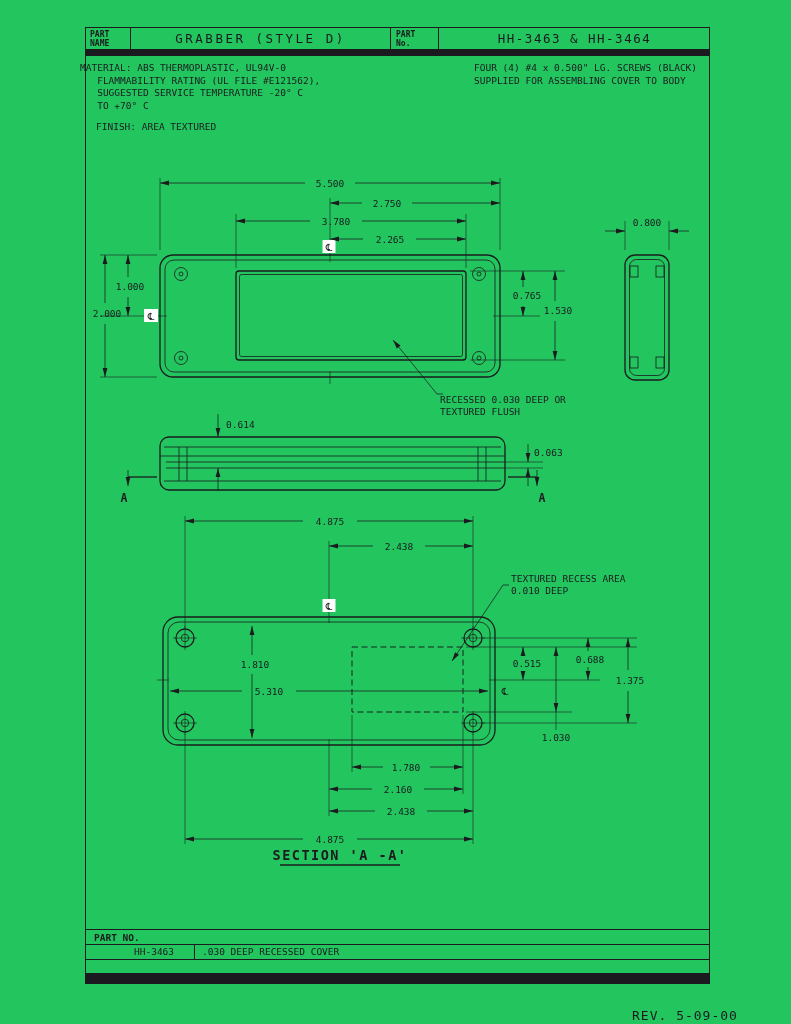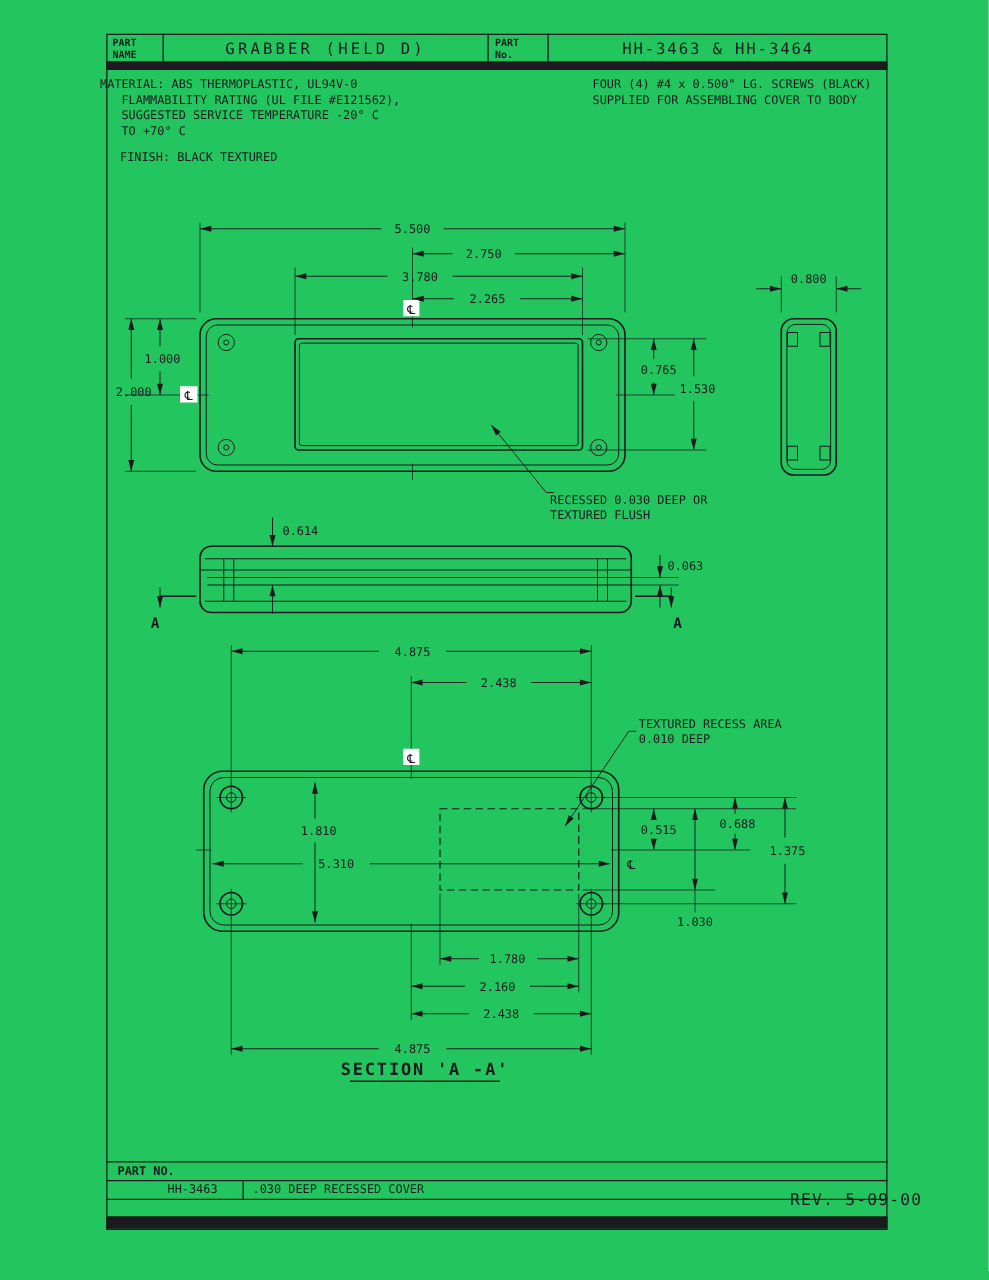--- a/index.html
+++ b/index.html
@@ -24,21 +24,21 @@
   .finish-note { left:96px; top:121px; }
   .screws-note { left:474px; top:62px; }
   .tolerance-note { left:474px; top:108px; }
   .bottom-notes { left:94px; top:877px; font-size:10px; line-height:13px; }
   svg.drawing { position:absolute; left:0; top:0; }
   .parts-table { position:absolute; left:85px; top:929px; width:625px; border-top:1.2px solid #1b1b1f; font-size:9.5px; }
   .pt-header { height:15px; line-height:15px; padding-left:9px; border-bottom:1.2px solid #1b1b1f; font-weight:bold; }
   .pt-row { display:flex; height:14.5px; line-height:14.5px; border-bottom:1.2px solid #1b1b1f;padding-left:40px; }
   .pt-part { width:70px; padding-left:9px; border-right:1.2px solid #1b1b1f; }
   .pt-desc { padding-left:7px; }
-  .rev { position:absolute; left:610px; top:953px; font-size:13px; letter-spacing:1px;padding-left:22px; }
+  .rev { position:absolute; left:610px; top:1008px; font-size:13px; letter-spacing:1px;padding-left:22px; }
 
   
   .ol { fill:none; stroke:#1b1b1f; stroke-width:1.3; }
   .il { fill:none; stroke:#1b1b1f; stroke-width:0.8; }
   .xl { fill:none; stroke:#1b1b1f; stroke-width:0.6; }
   .dl { fill:none; stroke:#1b1b1f; stroke-width:0.75; }
   .dash { stroke-dasharray:6 3.5; stroke-width:0.95; }
   svg text { font-family:"DejaVu Sans Mono", monospace; font-size:9.5px; fill:#1b1b1f; }
   .dt { text-anchor:middle; }
   .dts { text-anchor:start; }
@@ -50,32 +50,32 @@
 </head>
 <body>
 
 <div class="page">
 
   <div class="frame"></div>
 
   <div class="title-row">
     <div class="tb-cell tb-label">PART
 NAME</div>
-    <div class="tb-cell tb-name">GRABBER (HELD D)</div>
+    <div class="tb-cell tb-name">GRABBER (STYLE D)</div>
     <div class="tb-cell tb-label tb-no-label">PART
 No.</div>
     <div class="tb-cell tb-no-value">HH-3463 &amp; HH-3464</div>
   </div>
   <div class="bar bar-top"></div>
 
   <div class="note material-note">MATERIAL: ABS THERMOPLASTIC, UL94V-0
    FLAMMABILITY RATING (UL FILE #E121562),
    SUGGESTED SERVICE TEMPERATURE -20° C
    TO +70° C</div>
-  <div class="note finish-note">FINISH: BLACK TEXTURED</div>
+  <div class="note finish-note">FINISH: AREA TEXTURED</div>
   <div class="note screws-note">FOUR (4) #4 x 0.500" LG. SCREWS (BLACK)
 SUPPLIED FOR ASSEMBLING COVER TO BODY</div>
 
   <svg class="drawing" width="791" height="1024" viewBox="0 0 791 1024">
     <defs>
       <marker id="arr" markerWidth="10" markerHeight="6" refX="9.5" refY="3" orient="auto-start-reverse" markerUnits="userSpaceOnUse">
         <path d="M0.5,0.6 L9.5,3 L0.5,5.4 Z" fill="#1b1b1f"></path>
       </marker>
     </defs>
 

